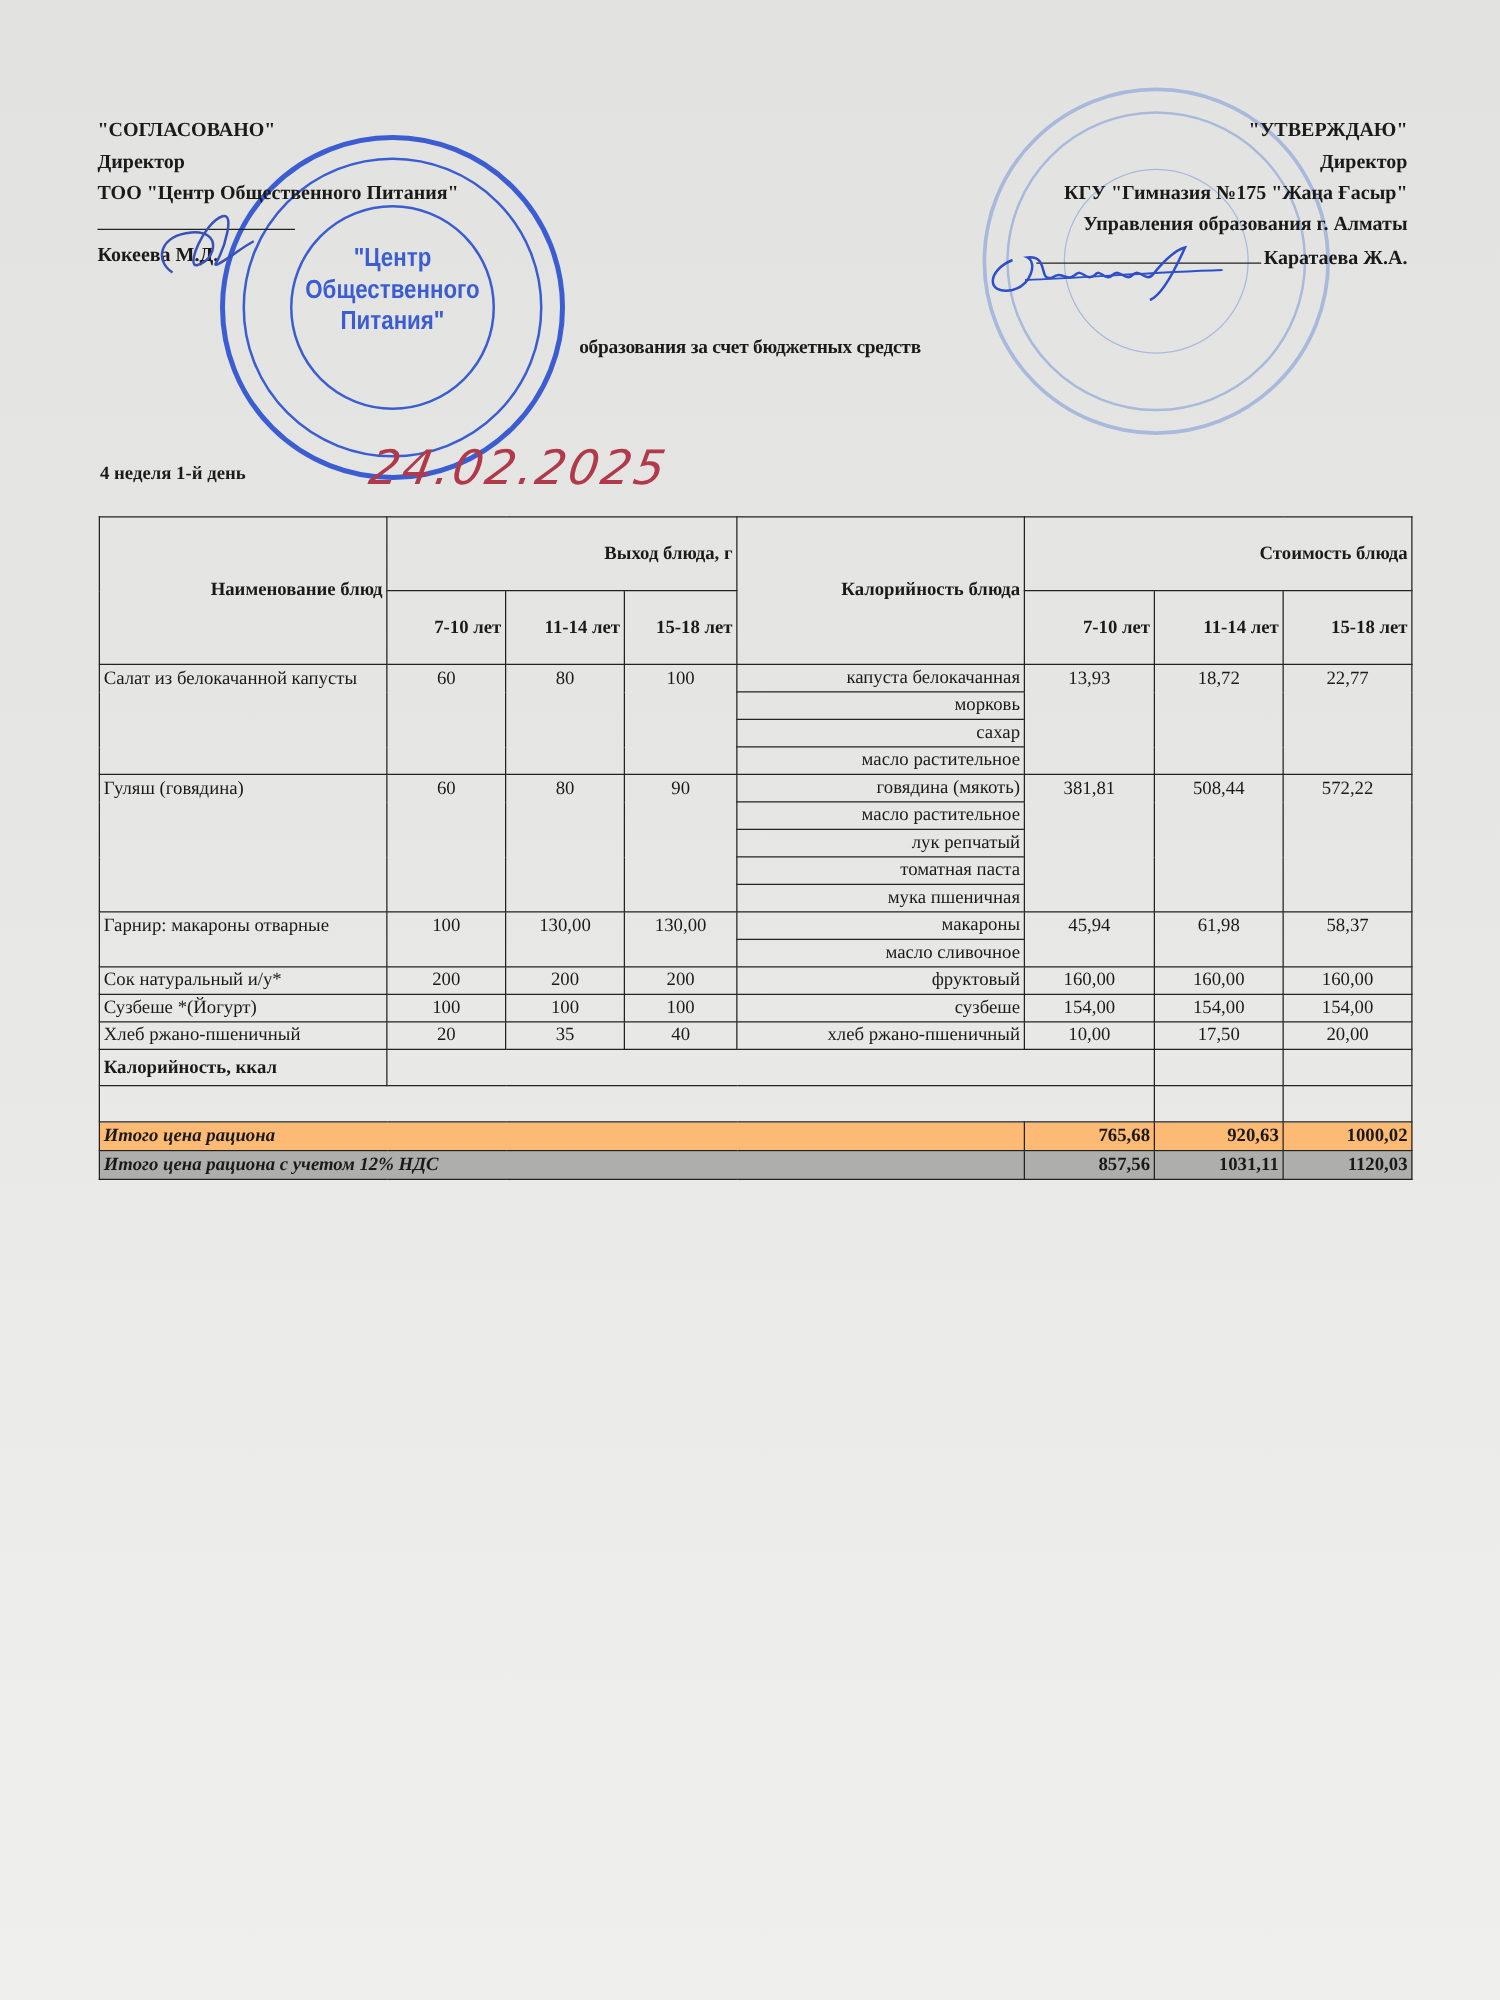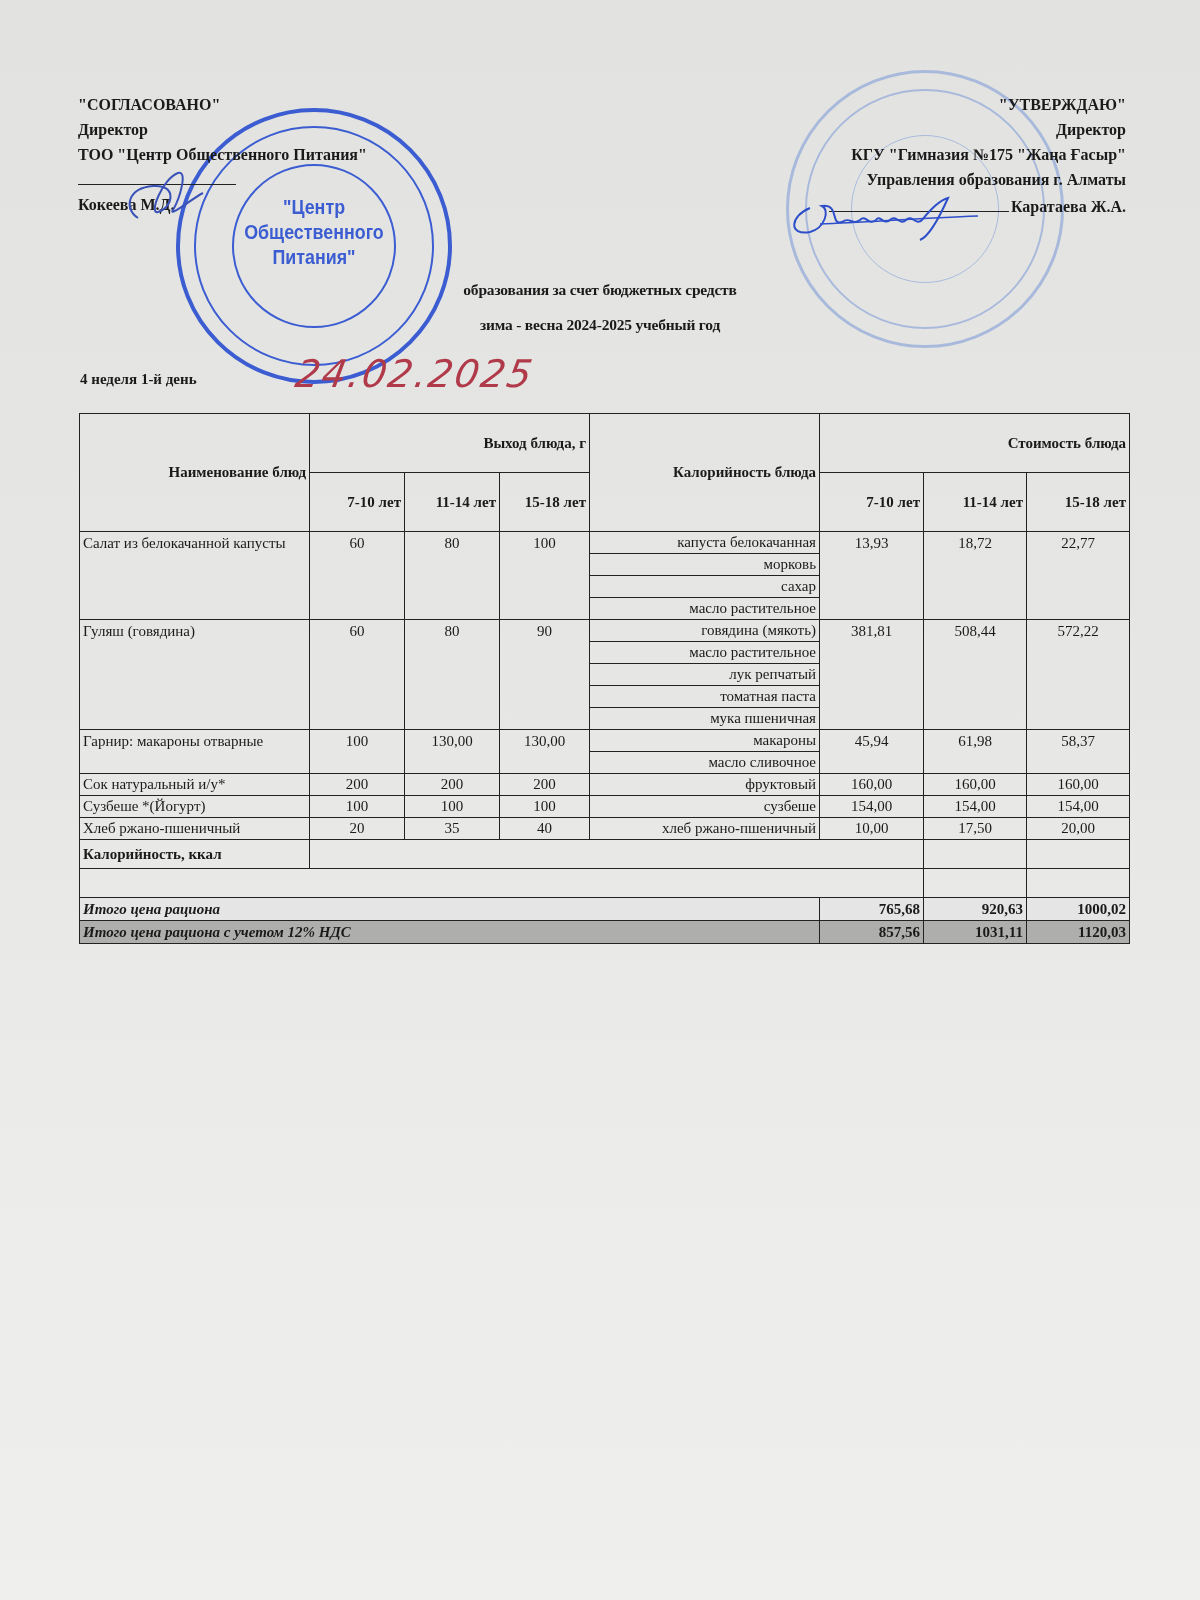--- a/index.html
+++ b/index.html
@@ -16,21 +16,21 @@
   .hdr { position: absolute; font-weight: bold; font-size: 16px; line-height: 25px; }
   .hdr-left { left: 78px; top: 92px; }
   .hdr-right { right: 74px; top: 92px; text-align: right; }
   .sigline { display: inline-block; border-bottom: 1.5px solid #222; }
   .hdr-left .sigline { width: 158px; height: 14px; }
   .hdr-right .sigline { width: 180px; height: 14px; vertical-align: baseline; margin-right: 2px; }
 
   .title { position: absolute; left: 110px; width: 980px; top: 266px; text-align: center;
            font-weight: bold; font-size: 15.5px; line-height: 23px; letter-spacing: -0.2px; }
   .title div { margin: 0; }
-  .title .t2 { margin-top: 12px; }
+  .title .t2 { margin-top: 0px; }
   .title .t3 { margin-top: 12px; }
 
   .dayline { position: absolute; left: 80px; top: 371px; font-weight: bold; font-size: 15px; }
   .datehand { position: absolute; left: 296px; top: 352px; font-family: "DejaVu Sans", sans-serif;
               font-style: italic; font-size: 38px; color: #b03a4a; letter-spacing: 2px;
               transform: skewX(-10deg); font-weight: 300; }
 
   
   table.menu { position: absolute; left: 79px; top: 413px; width: 1050px;
                border-collapse: collapse; font-size: 15px; table-layout: fixed; }
@@ -39,21 +39,21 @@
   th.h-top { height: 58px; }
   th.h-sub { height: 58px; }
   td.name { text-align: left; line-height: 22px; padding-top: 2px; }
   td.num { text-align: center; padding-top: 2px; line-height: 22px; }
   td.ing { text-align: right; height: 21px; line-height: 21px; border-left-width: 1.6px; padding-left: 4px; }
   td.cost { text-align: center; padding-top: 2px; line-height: 22px; }
   td.bold { font-weight: bold; }
   tr.calrow td { height: 28px; vertical-align: middle; }
   tr.blankrow td { height: 28px; }
   tr.total td { height: 22px; font-weight: bold; font-style: italic; vertical-align: middle;
-                background: #e5e5e5; }
+                background: #fdba74; }
   tr.total td.tv { text-align: right; font-style: normal; }
   tr.total2 td { background: #aeafad; }
 
   
   .stamp { position: absolute; border-radius: 50%; pointer-events: none; }
   .stamp-left { left: 176px; top: 108px; width: 268px; height: 268px;
                 border: 4px solid #2a4fd0; opacity: 0.9; }
   .stamp-left .ring2 { position: absolute; left: 14px; top: 14px; right: 14px; bottom: 14px;
                        border: 2px solid #2a4fd0; border-radius: 50%; }
   .stamp-left .ring3 { position: absolute; left: 52px; top: 52px; right: 52px; bottom: 52px;
@@ -107,21 +107,20 @@
   <svg class="signature" style="left:118px; top:168px;" width="90" height="60">
     <path d="M20 50 C 5 40, 10 20, 35 18 C 60 16, 55 40, 40 44 C 30 47, 45 10, 60 5 C 70 2, 62 30, 55 42 C 50 50, 75 30, 85 25" stroke="#3a52b8" stroke-width="2" fill="none"></path>
   </svg>
   <svg class="signature" style="left:780px; top:196px;" width="200" height="50">
     <path d="M30 12 C 10 20, 8 40, 30 36 C 45 32, 50 14, 42 10 C 60 8, 50 30, 62 26 C 70 20, 72 30, 80 24 C 86 18, 88 30, 96 24 C 100 18, 104 30, 110 24 C 116 18, 120 30, 126 24 C 132 18, 136 30, 142 24 C 150 14, 160 4, 168 2 C 160 20, 150 40, 140 44" stroke="#2e4fc9" stroke-width="2" fill="none"></path>
     <path d="M40 28 C 90 26, 140 22, 198 20" stroke="#2e4fc9" stroke-width="1.5" fill="none"></path>
   </svg>
 
   <div class="title">
     <div class="t2">образования за счет бюджетных средств</div>
-    <div class="t3">зима - весна 2024-2025 учебный год</div>
   </div>
 
   <div class="dayline">4 неделя 1-й день</div>
   <div class="datehand">24.02.2025</div>
 
   <table class="menu">
     <colgroup>
       <col style="width:230px">
         <col style="width:95px">
         <col style="width:95px">

